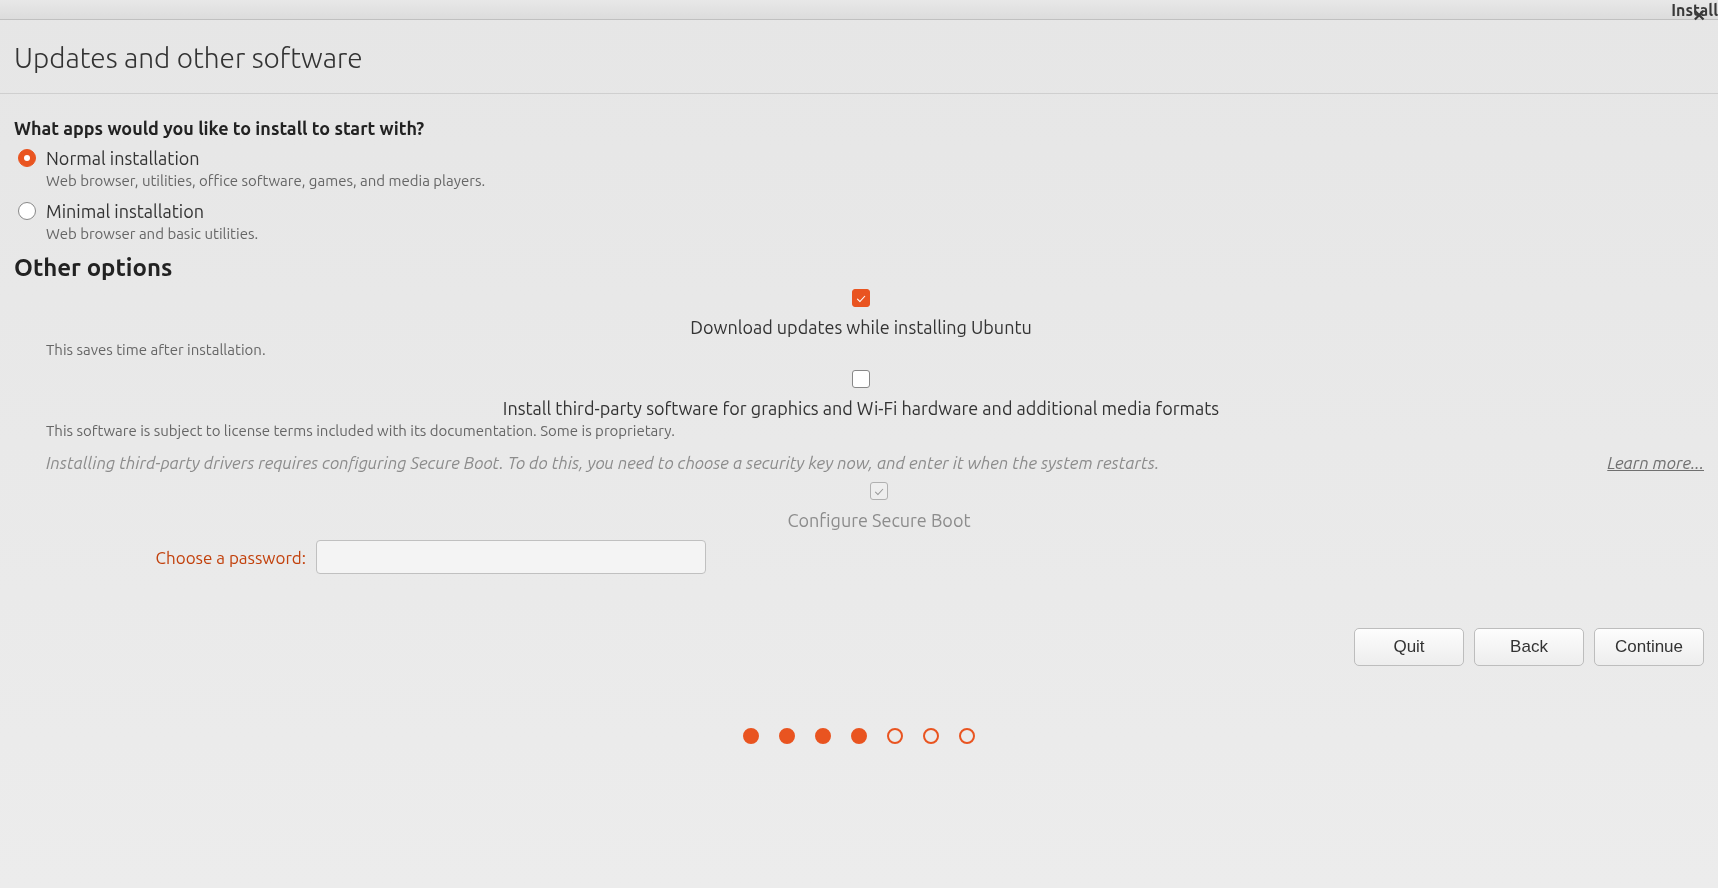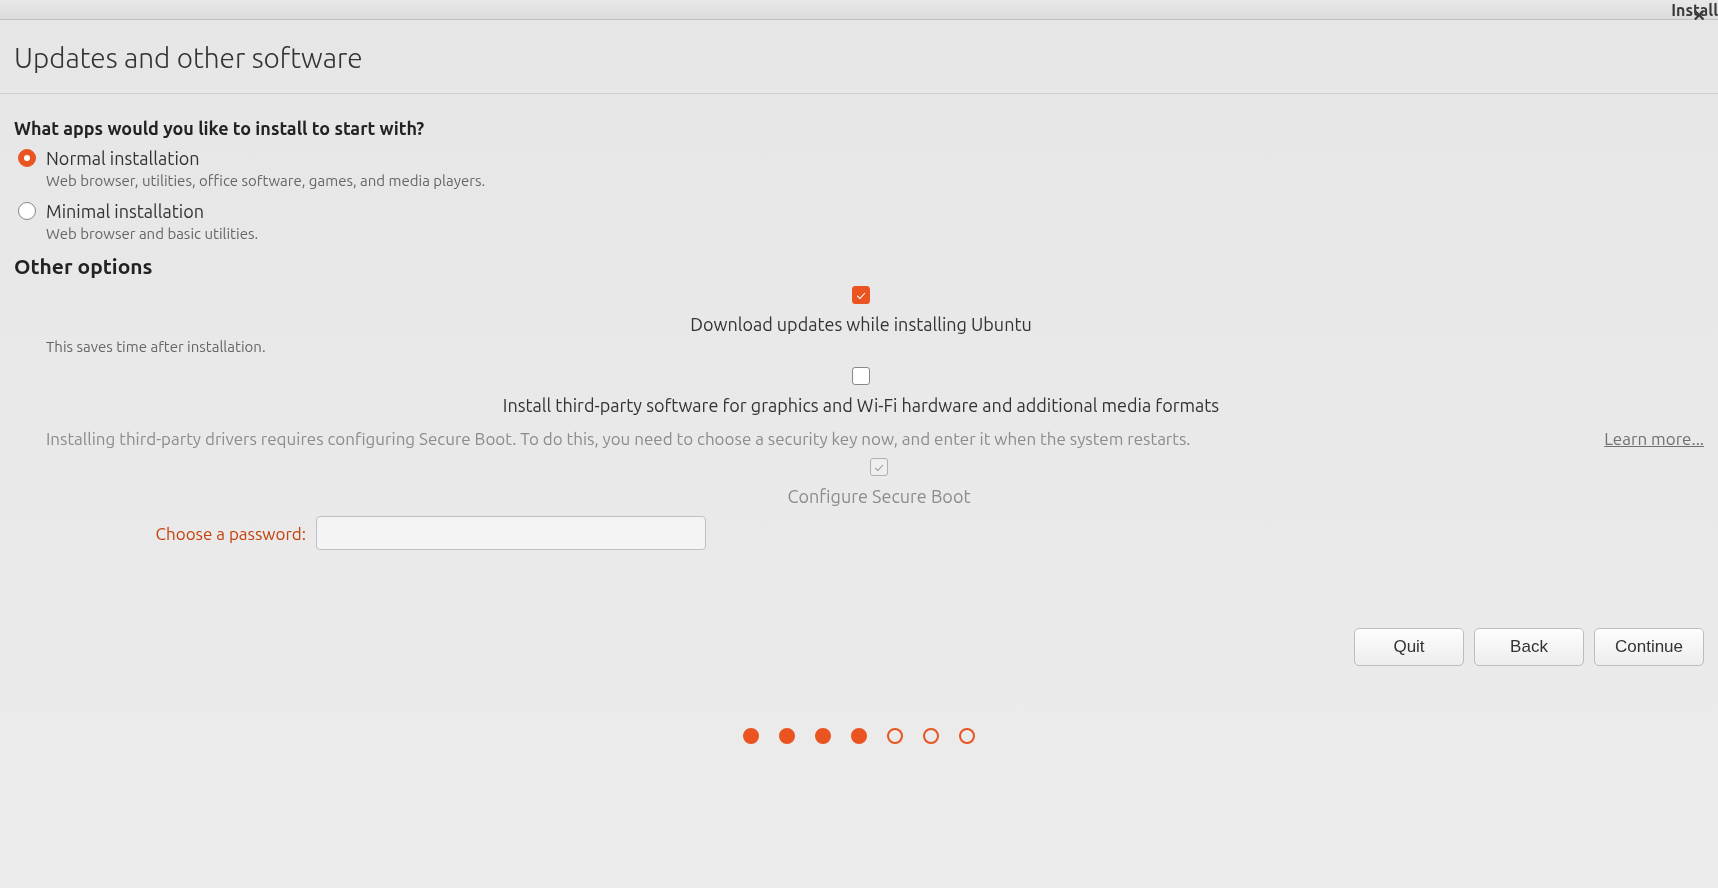--- a/index.html
+++ b/index.html
@@ -97,33 +97,34 @@
   .option-label {
     font-size: 18px;
     color: #333;
   }
   .option-desc {
     font-size: 15px;
     color: #666;
     margin: 4px 0 12px 32px;
   }
   .section-hdr {
-    font-size: 21px;
+    font-size: 24px;
     font-weight: 700;
     color: #222;
     margin: 4px 0 8px 0;
   }
   .secure-boot-note {
     font-size: 17px;
     color: #8c8c8c;
     margin: 14px 0 10px 32px;
     display: flex;
     justify-content: space-between;
     align-items: baseline;
     gap: 36px;
+    font-style: italic;
   }
   .learn-more {
     color: #707070;
     text-decoration: underline;
     white-space: nowrap;
     cursor: pointer;
   }
   .secure-boot-block {
     margin-left: 40px;
     color: #8c8c8c;
@@ -221,20 +222,21 @@
   <div class="check-row">
     <span class="check-control selected"></span>
     <span class="option-label">Download updates while installing Ubuntu</span>
   </div>
   <div class="option-desc">This saves time after installation.</div>
 
   <div class="check-row">
     <span class="check-control"></span>
     <span class="option-label">Install third-party software for graphics and Wi-Fi hardware and additional media formats</span>
   </div>
+  <div class="option-desc">This software is subject to license terms included with its documentation. Some is proprietary.</div>
 
   <div class="secure-boot-note">
     <span>Installing third-party drivers requires configuring Secure Boot. To do this, you need to choose a security key now, and enter it when the system restarts.</span>
     <span class="learn-more">Learn more...</span>
   </div>
 
   <div class="secure-boot-block">
     <div class="check-row">
       <span class="check-control selected"></span>
       <span class="option-label">Configure Secure Boot</span>

